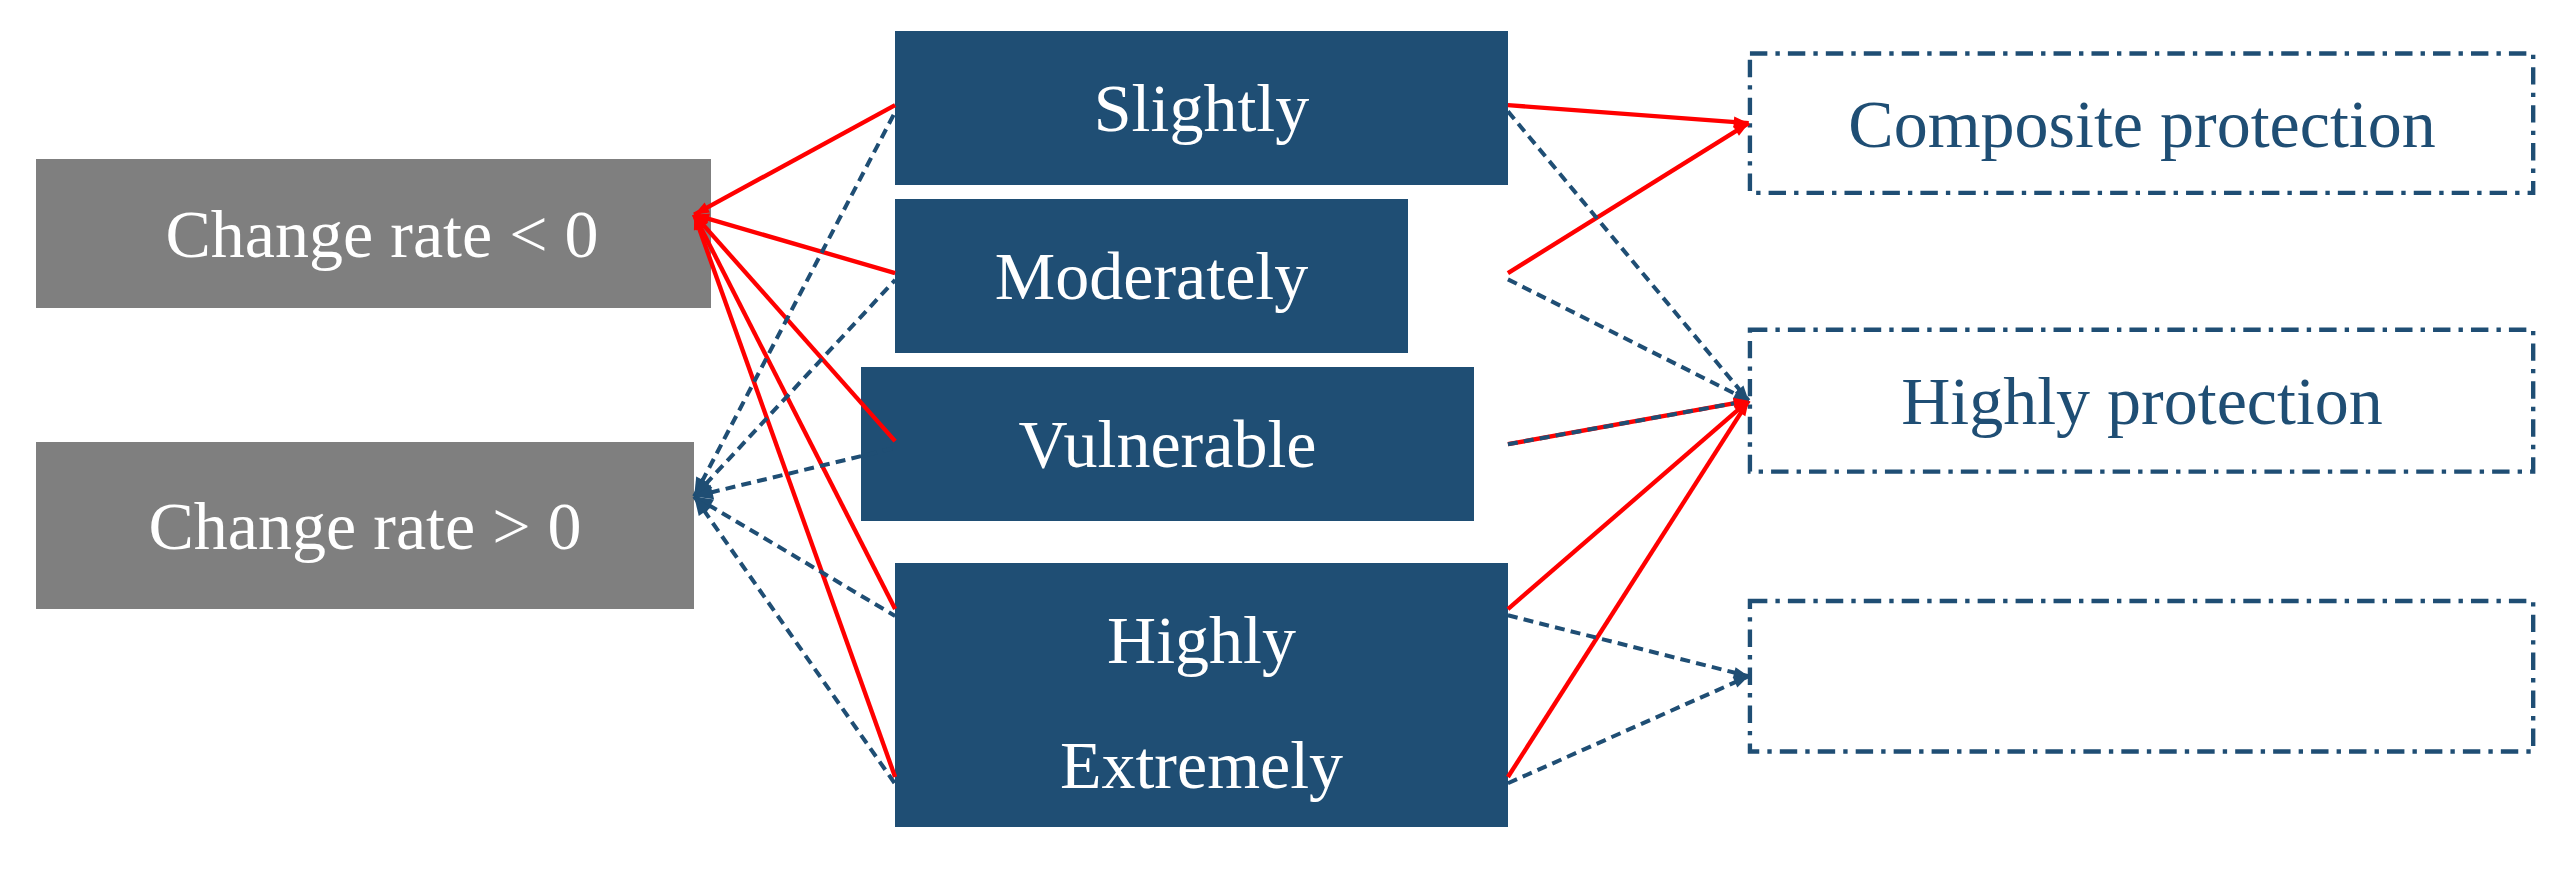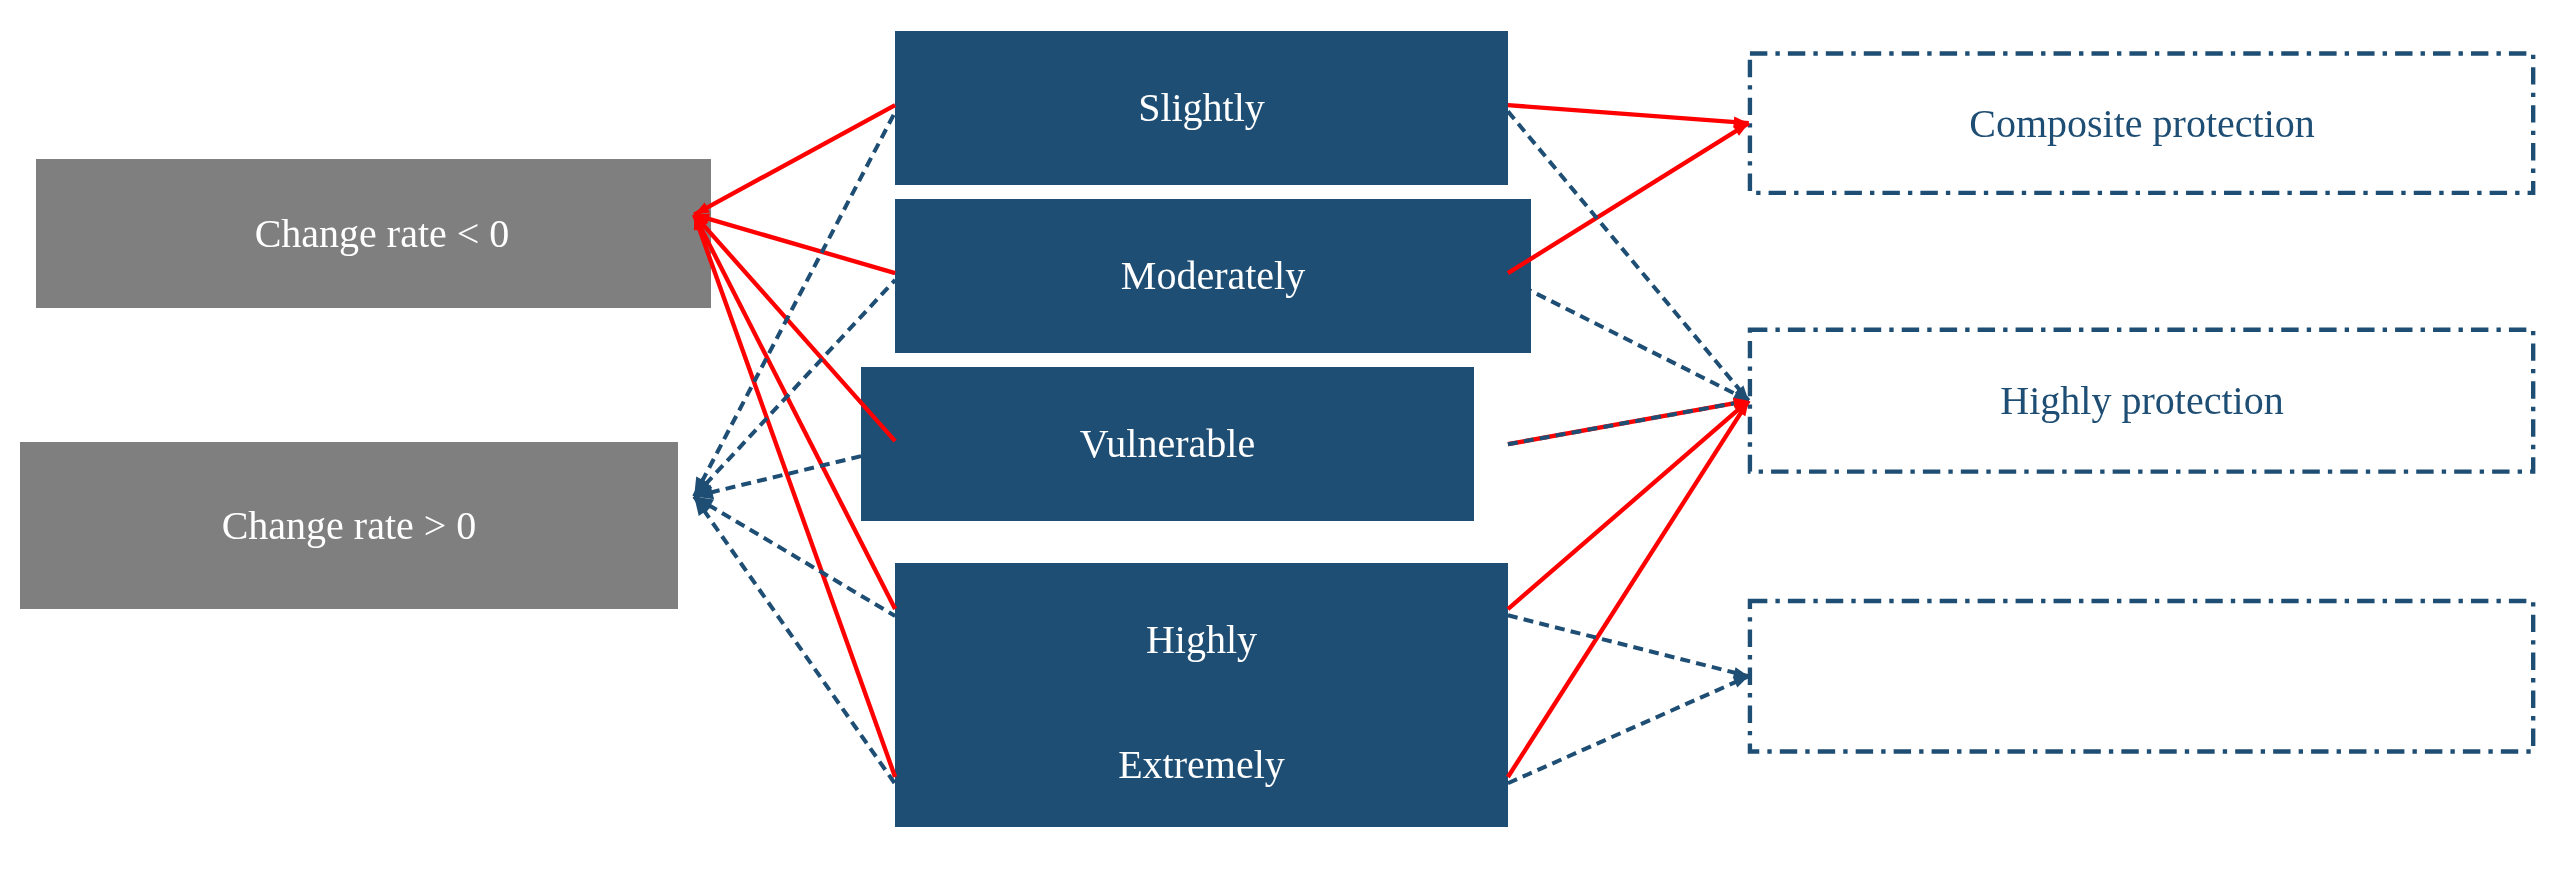--- a/index.html
+++ b/index.html
@@ -9,21 +9,21 @@
     height: 894px;
     background: var(--bg, #ffffff);
     font-family: "Liberation Serif", "DejaVu Serif", serif;
   }
   .node {
     position: absolute;
     display: flex;
     align-items: center;
     justify-content: center;
     text-align: center;
-    font-size: 40px;
+    font-size: 68px;
     line-height: 1;
     white-space: nowrap;
   }
   .node-left  { background: var(--gray, #7F7F7F); color: var(--text_light, #ffffff); }
   .node-mid   { background: var(--blue, #1F4E74); color: var(--text_light, #ffffff); }
   .node-right { background: transparent; color: var(--blue, #1F4E74); }
   svg.connectors {
     position: absolute;
     left: 0; top: 0;
     width: 2576px; height: 894px;
@@ -36,28 +36,28 @@
   .arrow-blue { fill: var(--blue, #1F4E74); stroke: none; }
 </style>
 </head>
 <body>
 
 <div class="stage">
 
   <div class="node node-left" style="left:36px; top:159px; width:658px; height:149px;padding-left:17px;">
     <span>Change rate &lt; 0</span>
   </div>
-  <div class="node node-left" style="left:20px; top:442px; width:658px; height:167px;">
+  <div class="node node-left" style="left:36px; top:442px; width:658px; height:167px;">
     <span>Change rate &gt; 0</span>
   </div>
 
   <div class="node node-mid" style="left:895px; top:31px; width:613px; height:154px;">
     <span>Slightly</span>
   </div>
-  <div class="node node-mid" style="left:895px; top:199px; width:636px; height:154px;">
+  <div class="node node-mid" style="left:895px; top:199px; width:513px; height:154px;">
     <span>Moderately</span>
   </div>
   <div class="node node-mid" style="left:861px; top:367px; width:613px; height:154px;">
     <span>Vulnerable</span>
   </div>
   <div class="node node-mid" style="left:895px; top:563px; width:613px; height:154px;">
     <span>Highly</span>
   </div>
   <div class="node node-mid" style="left:895px; top:703px; width:613px; height:124px;">
     <span>Extremely</span>

